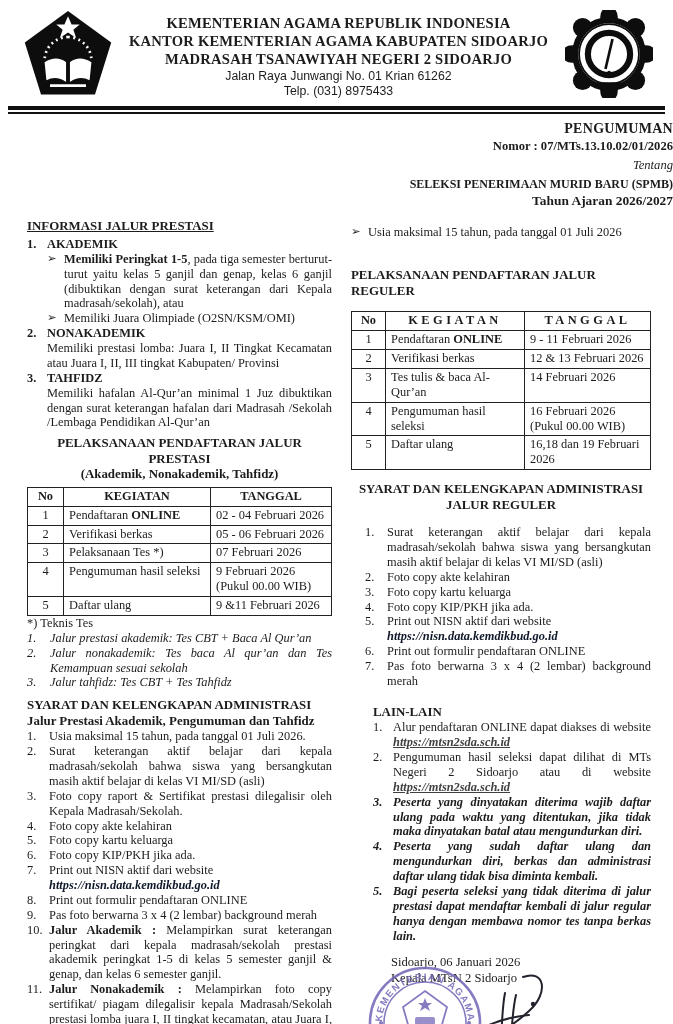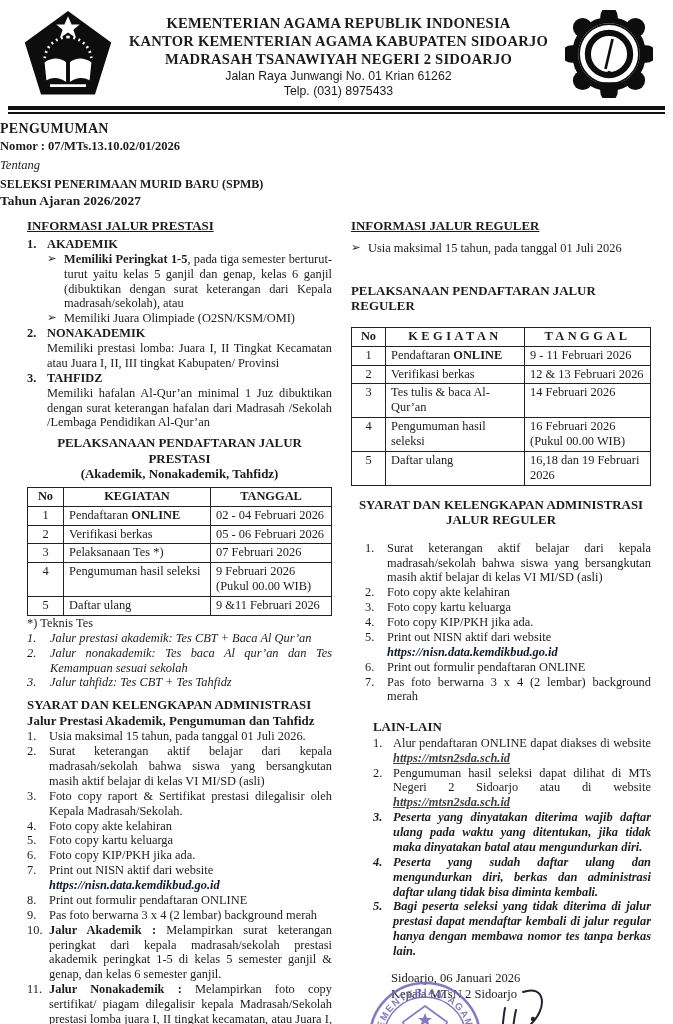--- a/index.html
+++ b/index.html
@@ -9,21 +9,21 @@
     font-family:"Liberation Serif", serif; color:#1c1c1c; position:relative; overflow:hidden;
   }
   
   .letterhead{ display:flex; align-items:flex-start; padding:10px 14px 0 18px; }
   .logo-box{ width:100px; flex:none; display:flex; justify-content:center; }
   .lh-text{ flex:1; text-align:center; padding-top:4px; }
   .lh-line{ font-weight:bold; font-size:14.6px; line-height:1.25; letter-spacing:.2px; }
   .lh-addr{ font-family:"Liberation Sans", sans-serif; font-size:12.3px; line-height:1.25; }
   .rule{ margin:6px 8px 0 8px; border-top:4px solid #111; border-bottom:2px solid #111; height:8px; }
   
-  .title-block{ text-align:left; margin-top:7px; line-height:1.2; }
+  .title-block{ text-align:right; margin-top:7px; line-height:1.2; }
   .tb-main{ font-weight:bold; font-size:14px; letter-spacing:.3px; }
   .tb-no{ font-weight:bold; font-size:12.6px; margin-top:1px; }
   .tb-about{ font-size:12.6px; margin-top:4px;font-style:italic; }
   .tb-subject{ font-weight:bold; font-size:12px; margin-top:4px; }
   .tb-year{ font-weight:bold; font-size:13.4px; margin-top:2px; }
   
   .columns{ display:flex; padding:10px 22px 0 27px; gap:19px; font-size:12.4px; line-height:1.2; }
   .col{ }
   .col-left{ width:305px; flex:none; }
   .col-right{ width:300px; flex:none; }
@@ -214,21 +214,20 @@
         <li><span>Print out NISN aktif dari website</span><br><a class="link-dark" href="#">https://nisn.data.kemdikbud.go.id</a></li>
         <li><span>Print out formulir pendaftaran ONLINE</span></li>
         <li><span>Pas foto berwarna 3 x 4 (2 lembar) background merah</span></li>
         <li><span class="b">Jalur Akademik : </span><span>Melampirkan surat keterangan peringkat dari kepala madrasah/sekolah prestasi akademik peringkat 1-5 di kelas 5 semester ganjil &amp; genap, dan kelas 6 semester ganjil.</span></li>
         <li><span class="b">Jalur Nonakademik : </span><span>Melampirkan foto copy sertifikat/ piagam dilegalisir kepala Madrasah/Sekolah prestasi lomba juara I, II tingkat kecamatan, atau Juara I, II, III tingkat kabupaten/ Provinsi.</span></li>
 
       </ol>
     </div>
 
     <div class="col col-right">
-      <div class="sec-h underline">INFORMASI JALUR REGULER</div>
       <div class="gap6"></div>
       <div class="arrow-item">
         <span class="arrow-glyph">➢</span>
         <span class="arrow-body">Usia maksimal 15 tahun, pada tanggal 01 Juli 2026</span>
       </div>
 
       <div class="gap16"></div>
       <div class="gap12"></div>
       <div class="sec-h">PELAKSANAAN PENDAFTARAN JALUR REGULER</div>
       <div class="gap8"></div>

